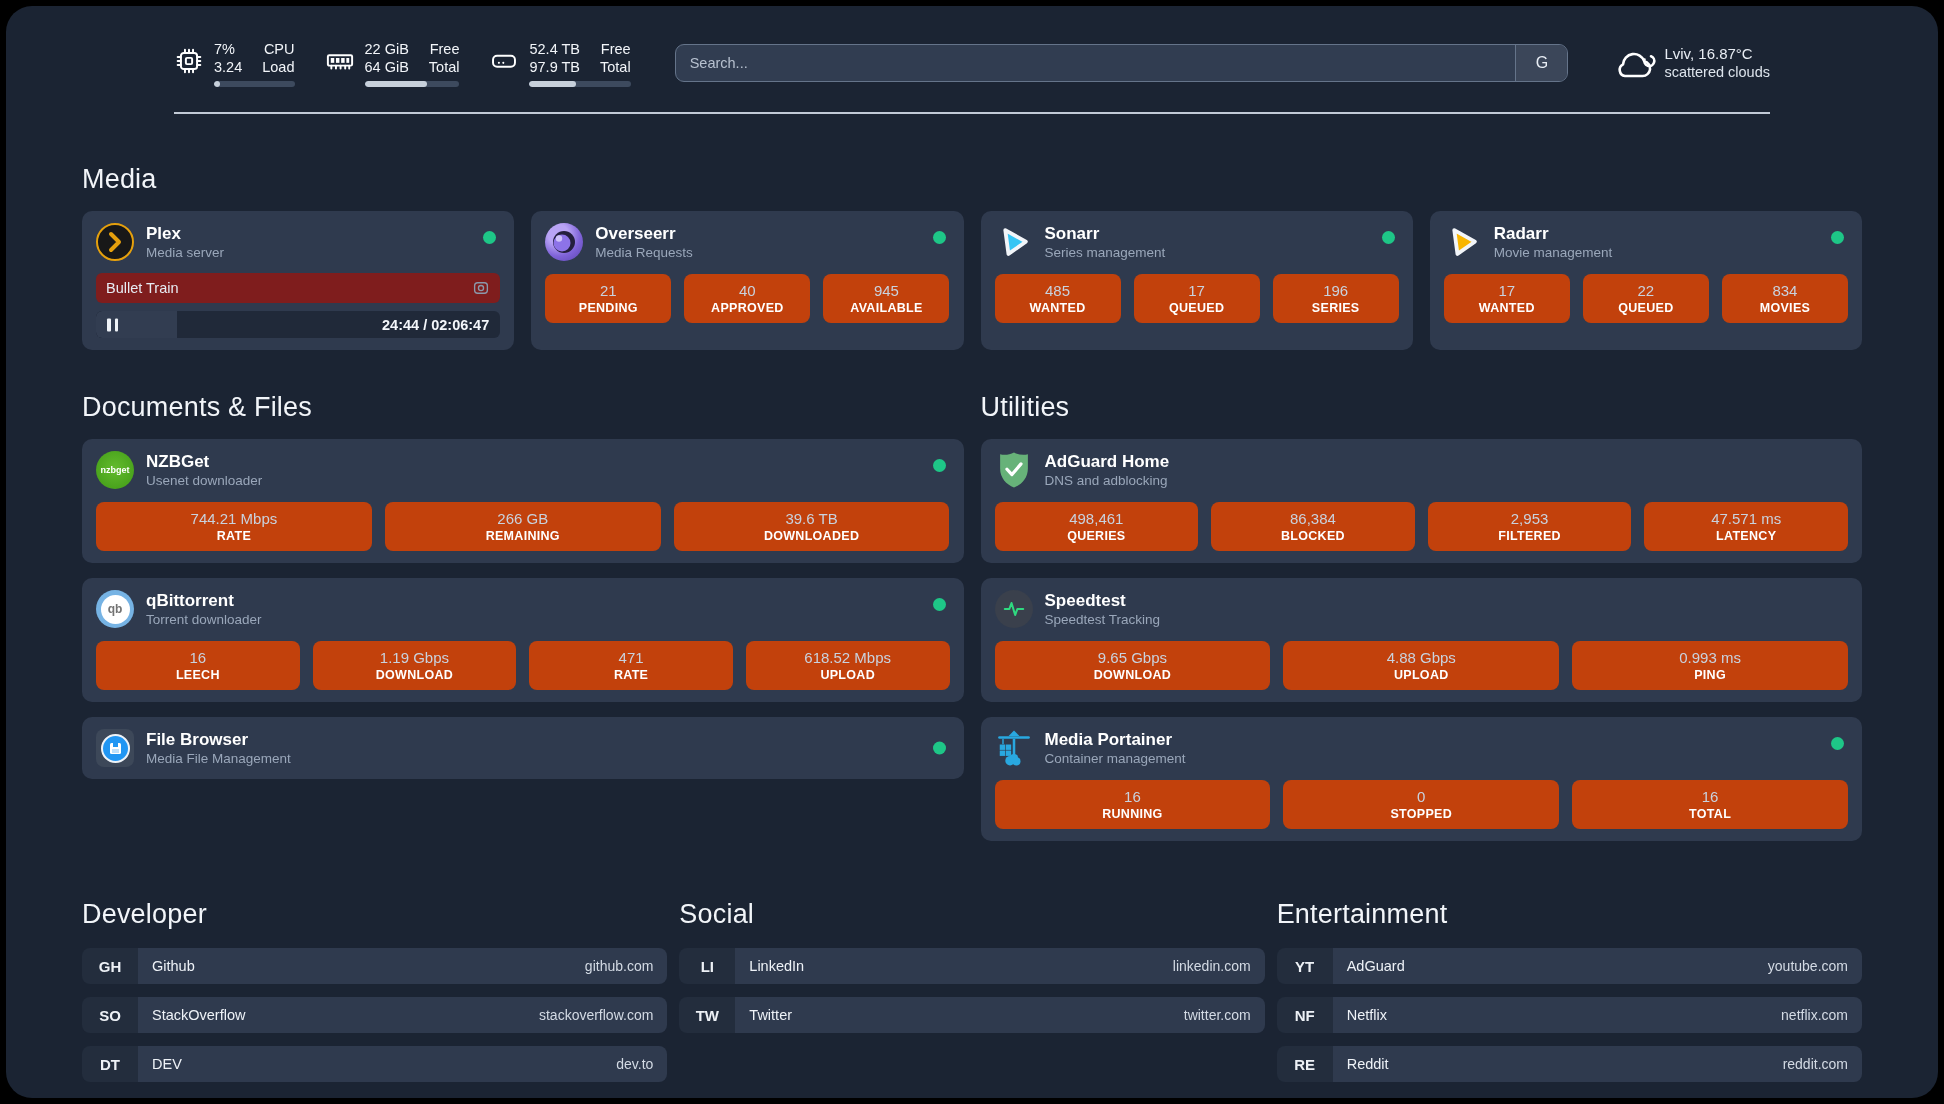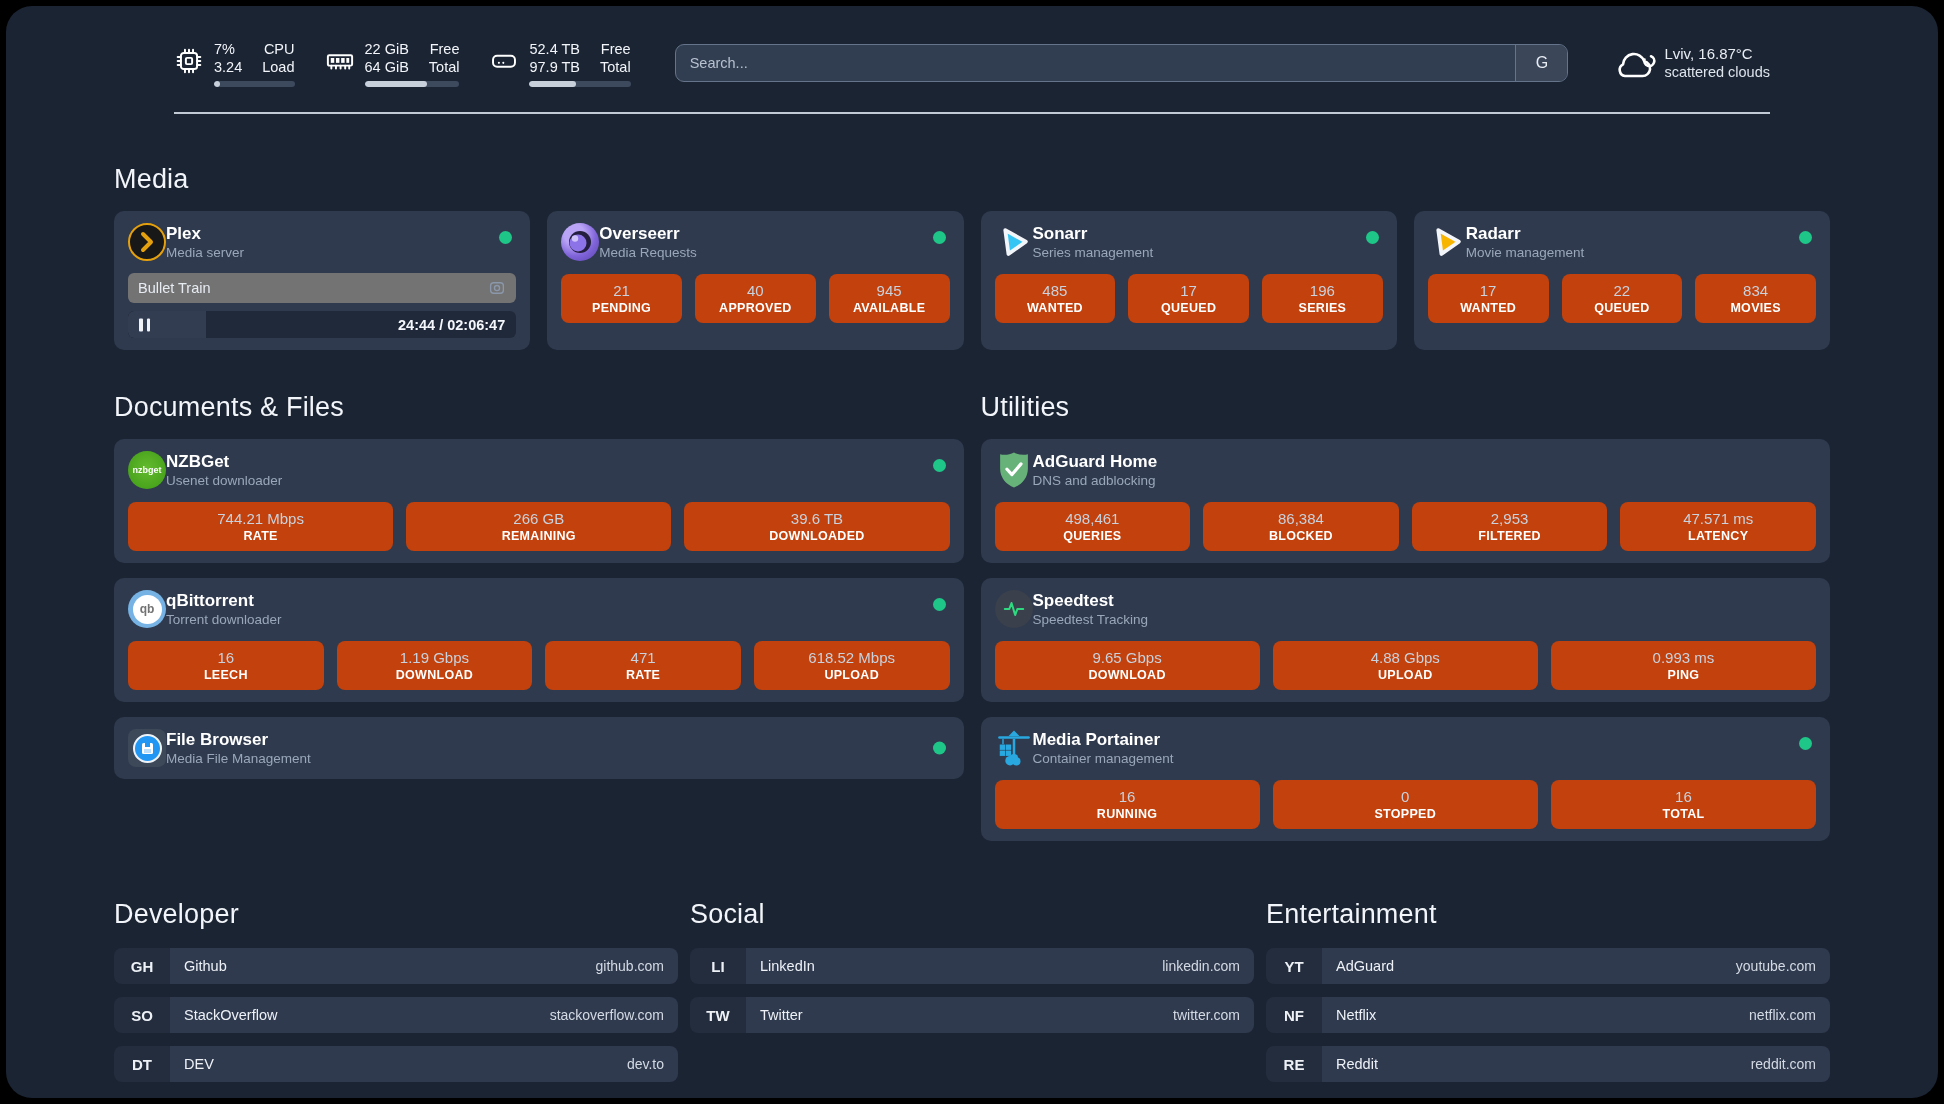--- a/index.html
+++ b/index.html
@@ -26,41 +26,41 @@
     border-left:1px solid #65748a; border-radius:0 8px 8px 0; display:flex; align-items:center;
     justify-content:center; font-size:16px; color:#e8edf4; cursor:pointer; }
 
   .weather { display:flex; align-items:center; gap:6px; }
   .weather-txt { display:flex; flex-direction:column; font-size:15px; line-height:19px; }
   .weather-cond { color:#dde4ec; font-size:14.5px; }
 
   .divider { margin:20px 168px 0 168px; border:none; border-top:2px solid #c2cad6; }
 
   
-  .content { margin:0 108px; }
+  .content { margin:0 76px; }
   .section-h { font-size:27px; font-weight:500; color:#f2f5f9; letter-spacing:.2px; }
   .media-h { margin-top:50px; }
   .media-grid { margin-top:16px; display:grid; grid-template-columns:repeat(4,1fr); gap:17px; }
 
   .app-card { position:relative; background:#2f3a4e; border-radius:10px; padding:12px 14px; }
-  .card-head { display:flex; align-items:center; }
+  .card-head { display:flex; align-items:center; gap:12px; }
   .app-icon { width:38px; height:38px; flex:0 0 auto; display:flex; align-items:center; justify-content:center; }
   .titles { display:flex; flex-direction:column; }
   .app-title { font-size:17px; font-weight:700; color:#fff; line-height:21px; }
   .app-sub { font-size:13.5px; color:#9aa7ba; line-height:17px; }
   .status-dot { position:absolute; top:20px; right:18px; width:13px; height:13px; border-radius:50%; background:#1ec687; }
   .status-dot.center { top:50%; transform:translateY(-50%); }
 
   .stat-row { display:flex; gap:13px; margin-top:13px; }
   .stat-box { flex:1; background:#c2410c; border-radius:8px; text-align:center; padding:7px 4px 6px 4px; }
   .sb-value { font-size:15px; color:#c9d2de; line-height:19px; }
   .sb-label { font-size:12.5px; font-weight:700; color:#fff; letter-spacing:.3px; line-height:17px; }
 
   
-  .np-row { margin-top:12px; background:#737373; border-radius:6px; height:30px; display:flex;
+  .np-row { margin-top:12px; background:#7f1d1d; border-radius:6px; height:30px; display:flex;
     align-items:center; padding:0 10px; }
   .np-title { font-size:14.5px; color:#e7ecf3; }
   .np-ico { margin-left:auto; width:18px; height:18px; }
   .pg-row { margin-top:8px; position:relative; background:#202939; border-radius:6px; height:27px; overflow:hidden; }
   .pg-fill { position:absolute; left:0; top:0; bottom:0; background:#323d51; border-radius:6px 0 0 6px; }
   .pg-pause { position:absolute; left:11px; top:50%; transform:translateY(-50%); display:flex; gap:4px; cursor:pointer; }
   .pg-pause span { width:3.5px; height:13px; background:#eef2f7; border-radius:1px; }
   .pg-time { position:absolute; right:11px; top:50%; transform:translateY(-50%); font-size:14.5px; font-weight:600; color:#f4f7fb; }
 
   .two-col { margin-top:42px; display:grid; grid-template-columns:1fr 1fr; gap:17px; }

